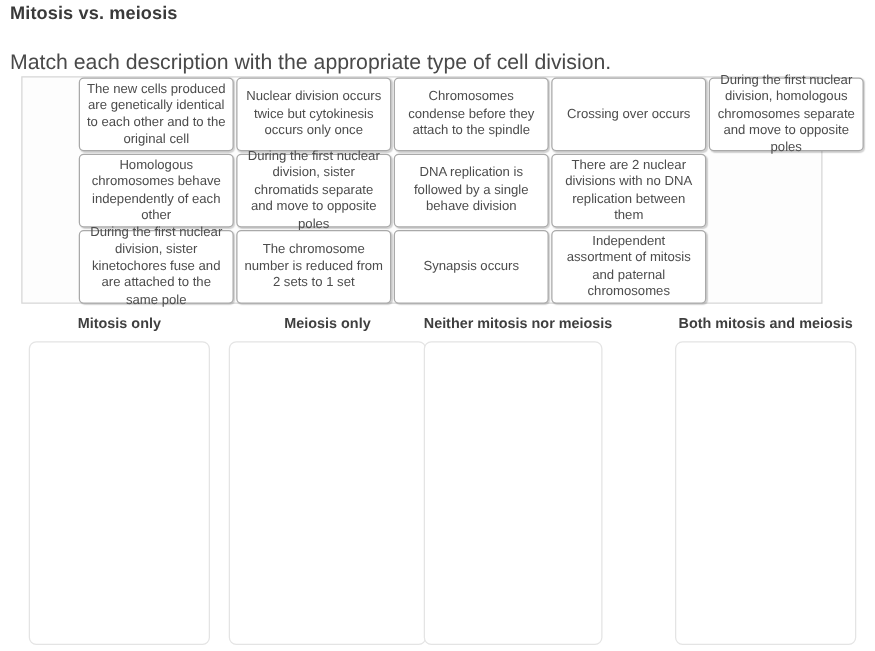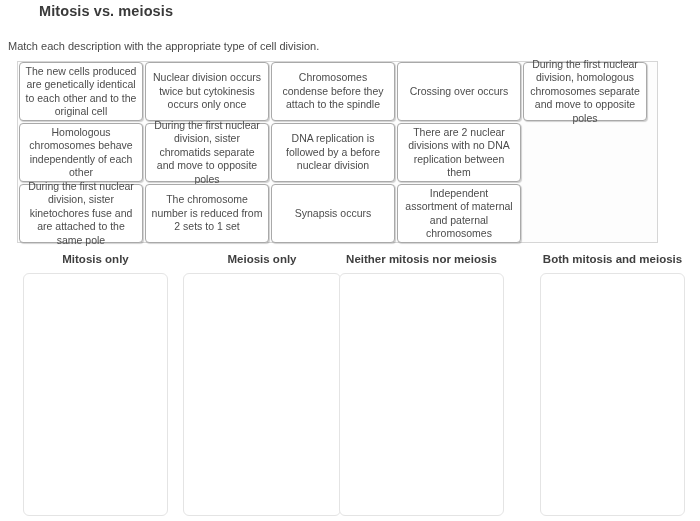--- a/index.html
+++ b/index.html
@@ -18,27 +18,26 @@
 
   
   #page-title {
     position: absolute;
     left: 8px;
     top: 3px;
     font-size: 14.5px;
     font-weight: bold;
     color: #3a3a3a;
     letter-spacing: 0.1px;
-    margin-left: 31px;
   }
   #instructions {
     position: absolute;
     left: 8px;
     top: 40px;
-    font-size: 11px;
+    font-size: 17px;
     color: #494949;
   }
 
   
   #card-tray {
     position: absolute;
     left: 17px;
     top: 61px;
     width: 641px;
     height: 182px;
@@ -49,20 +48,21 @@
   #card-rows {
     position: absolute;
     left: 19px;
     top: 62px;
     width: 636px;
   }
   .card-row {
     display: flex;
     gap: 2px;
     margin-bottom: 2px;
+    margin-left: 44px;
   }
   .card {
     box-sizing: border-box;
     background: #ffffff;
     border: 1px solid #a9a9a9;
     border-radius: 4px;
     box-shadow: 1px 1px 1px rgba(0,0,0,0.18);
     display: flex;
     align-items: center;
     justify-content: center;
@@ -103,21 +103,21 @@
     margin-top: 6px;
     border: 1px solid #e4e4e4;
     border-radius: 6px;
     background: #ffffff;
     height: 243px;
     box-sizing: border-box;
   }
 
   .col-0 { left: 23px;  width: 145px; }
   .col-1 { left: 183px; width: 158px; }
-  .col-2 { left: 339px; width: 165px; }
+  .col-2 { left: 339px; width: 143px; }
   .col-3 { left: 499px; width: 145px; padding-left: 41px; }
 </style>
 </head>
 <body>
 
 <div id="page-title">Mitosis vs. meiosis</div>
 <div id="instructions">Match each description with the appropriate type of cell division.</div>
 
 <div id="card-tray"></div>
 
@@ -140,38 +140,38 @@
       </div>
   </div>
   <div class="card-row">
     <div class="card">
         <span>Homologous chromosomes behave independently of each other</span>
       </div>
     <div class="card">
         <span>During the first nuclear division, sister chromatids separate and move to opposite poles</span>
       </div>
     <div class="card">
-        <span>DNA replication is followed by a before nuclear division</span>
+        <span>DNA replication is followed by a single behave division</span>
       </div>
     <div class="card">
         <span>There are 2 nuclear divisions with no DNA replication between them</span>
       </div>
   </div>
   <div class="card-row">
     <div class="card">
         <span>During the first nuclear division, sister kinetochores fuse and are attached to the same pole</span>
       </div>
     <div class="card">
         <span>The chromosome number is reduced from 2 sets to 1 set</span>
       </div>
     <div class="card">
         <span>Synapsis occurs</span>
       </div>
     <div class="card">
-        <span>Independent assortment of maternal and paternal chromosomes</span>
+        <span>Independent assortment of mitosis and paternal chromosomes</span>
       </div>
   </div>
 </div>
 
 <div id="columns">
   <div class="column col-0">
     <div class="column-header">Mitosis only</div>
     <div class="dropzone"></div>
   </div>
   <div class="column col-1">

